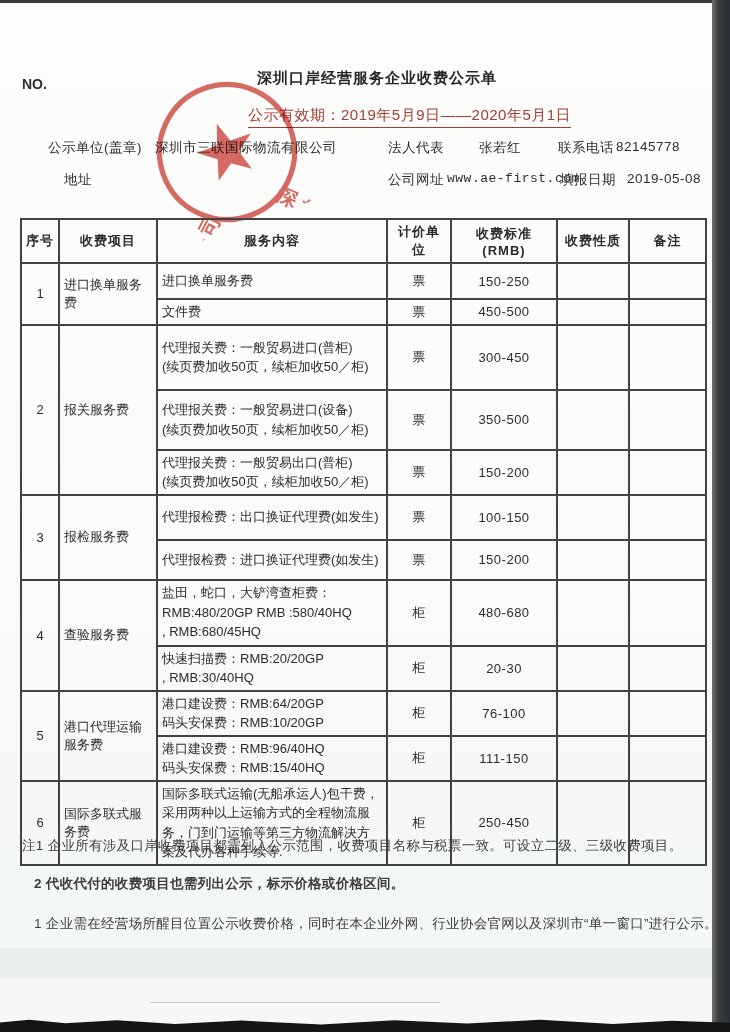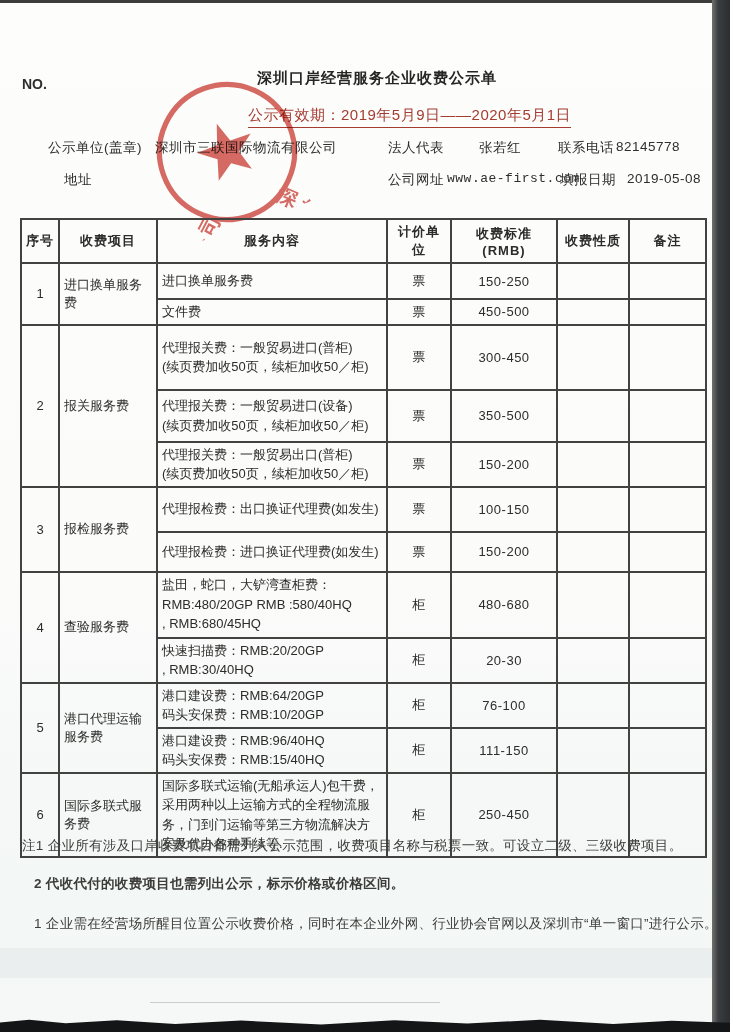--- a/index.html
+++ b/index.html
@@ -125,21 +125,21 @@
         <tr style="height: 65px;">
           <td class="c-no" rowspan="3">2</td>
           <td class="c-item" rowspan="3">报关服务费</td>
           <td class="c-svc">代理报关费：一般贸易进口(普柜)
 (续页费加收50页，续柜加收50／柜)</td>
           <td class="c-unit">票</td>
           <td class="c-std">300-450</td>
           <td class="c-nat"></td>
           <td class="c-rem"></td>
         </tr>
-        <tr style="height: 52px;">
+        <tr style="height: 60px;">
           <td class="c-svc">代理报关费：一般贸易进口(设备)
 (续页费加收50页，续柜加收50／柜)</td>
           <td class="c-unit">票</td>
           <td class="c-std">350-500</td>
           <td class="c-nat"></td>
           <td class="c-rem"></td>
         </tr>
         <tr style="height: 45px;">
           <td class="c-svc">代理报关费：一般贸易出口(普柜)
 (续页费加收50页，续柜加收50／柜)</td>

